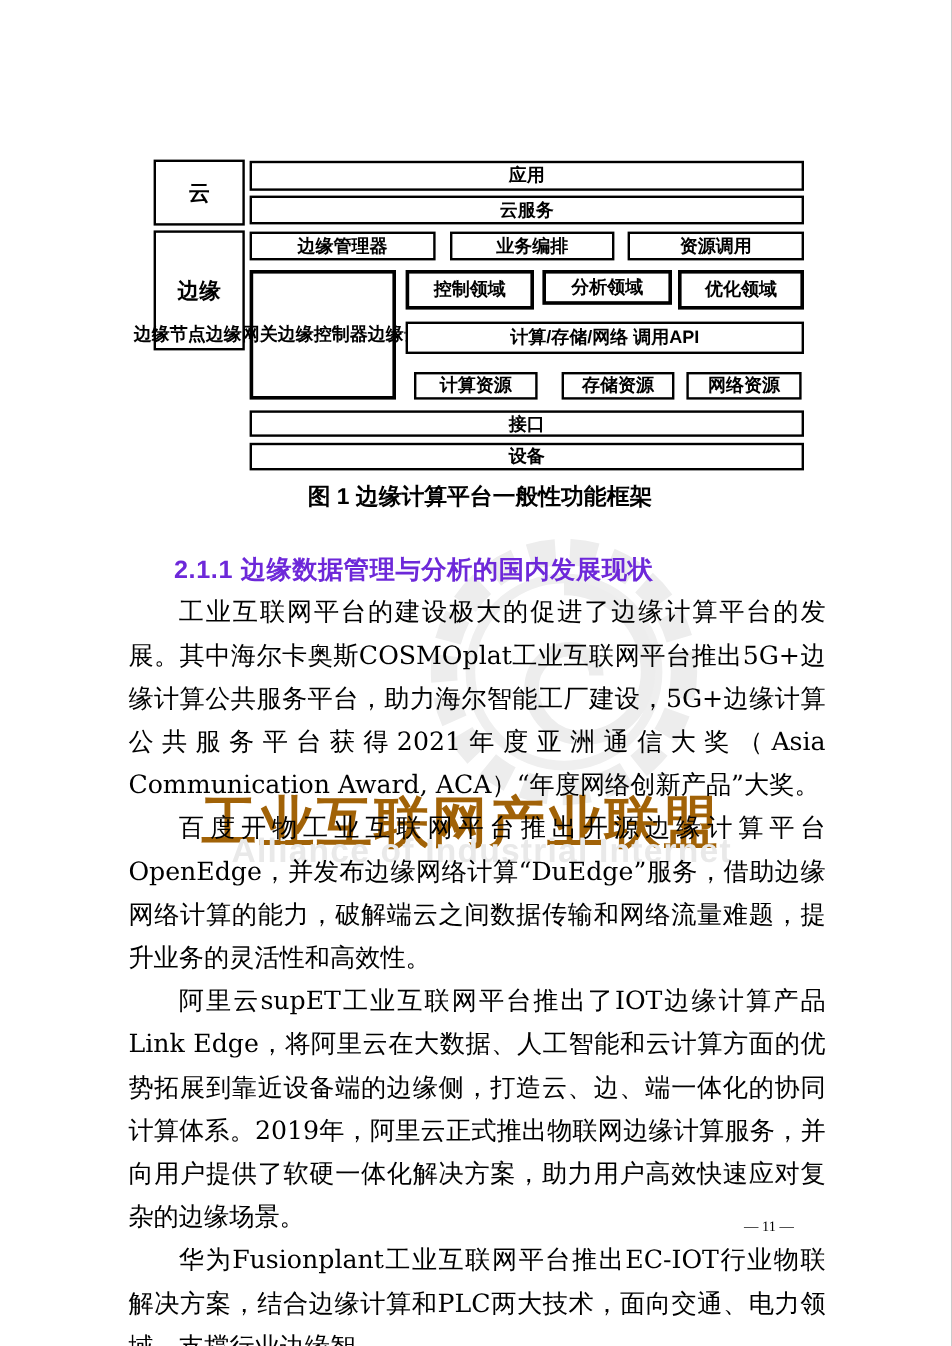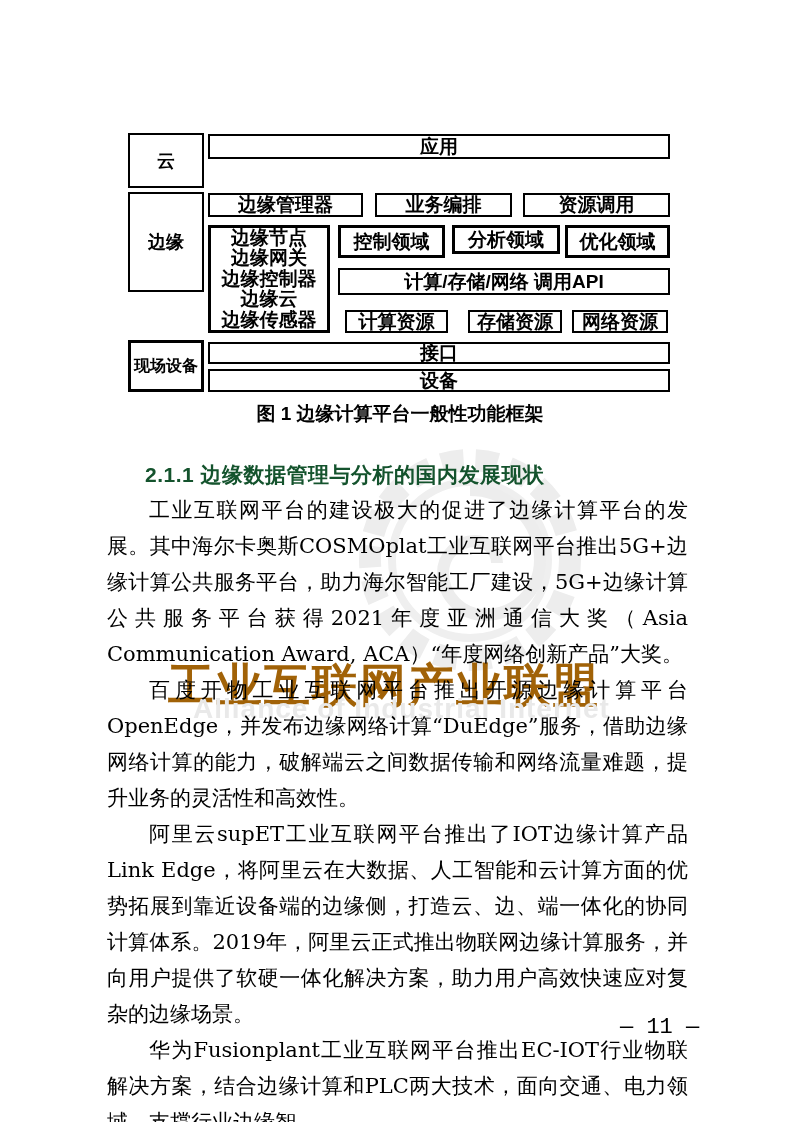--- a/index.html
+++ b/index.html
@@ -44,67 +44,67 @@
     z-index: 2;
   }
   .fbox {
     position: absolute;
     border: 2px solid #000;
     background: #fff;
     display: flex;
     align-items: center;
     justify-content: center;
     font-weight: bold;
-    font-size: 19px;
+    font-size: 15px;
     color: #000;
     font-family: "Liberation Sans", sans-serif;
     white-space: nowrap;
   }
   .fbox.thick { border-width: 3px; }
   .layer-label { font-size: 18px; }
-  .nodes { flex-direction: column; line-height: 20.5px; }
+  .nodes { flex-direction: row; line-height: 20.5px; }
   .figure-caption {
     position: absolute;
     left: 128px; top: 401px; width: 544px;
     text-align: center;
     font-weight: bold;
     font-size: 19px;
     color: #000;
     z-index: 2;
     font-family: "Liberation Sans", sans-serif;
   }
   
   .section-heading {
     position: absolute;
     left: 145px; top: 461px;
     font-size: 21px;
     font-weight: bold;
-    color: #14532d;
+    color: #6d28d9;
     z-index: 2;
     font-family: "Liberation Sans", sans-serif;
     letter-spacing: 0.5px;
   }
   .body-text {
     position: absolute;
     left: 107px; top: 492px; width: 581px;
     z-index: 2;
   }
   .body-text p {
     font-family: "DejaVu Serif", "Liberation Serif", serif;
     font-size: 21px;
     line-height: 36px;
     color: #000;
     text-align: justify;
     text-indent: 42px;
   }
   .page-number {
     position: absolute;
     left: 620px; top: 1015px;
-    font-family: Liberation Mono, monospace;
-    font-size: 22px;
+    font-family: Liberation Serif, serif;
+    font-size: 12px;
     color: #000;
     z-index: 2;
     white-space: nowrap;
   }
 </style>
 </head>
 <body>
 
 <div class="page">
 
@@ -115,23 +115,23 @@
       <path d="M130,60 a70,70 0 0 1 70,70 a55,55 0 0 1 -55,55 a42,42 0 0 1 -42,-42 a32,32 0 0 1 32,-32 a22,22 0 0 1 22,22" fill="none" stroke="#ededed" stroke-width="12"></path>
     </svg>
     <div class="wm-cn">工业互联网产业联盟</div>
     <div class="wm-en">Alliance of Industrial Internet</div>
   </div>
 
   <div class="figure">
 
     <div class="fbox layer-label" style="left:0; top:0; width:76px; height:55px;">云</div>
     <div class="fbox layer-label" style="left:0; top:59px; width:76px; height:100px;">边缘</div>
-    <div class="fbox thick" style="left:0; top:207px; width:76px; height:52px; font-size:16px;">现场设备</div>
 
     <div class="fbox" style="left:80px; top:1px; width:462px; height:25px;">应用</div>
+    <div class="fbox" style="left:80px; top:30px; width:462px; height:24px;">云服务</div>
 
     <div class="fbox" style="left:80px; top:60px; width:155px; height:24px;">边缘管理器</div>
     <div class="fbox" style="left:247px; top:60px; width:137px; height:24px;">业务编排</div>
     <div class="fbox" style="left:395px; top:60px; width:147px; height:24px;">资源调用</div>
 
     <div class="fbox thick nodes" style="left:80px; top:92px; width:122px; height:108px;">
       <div>边缘节点</div>
       <div>边缘网关</div>
       <div>边缘控制器</div>
       <div>边缘云</div>

